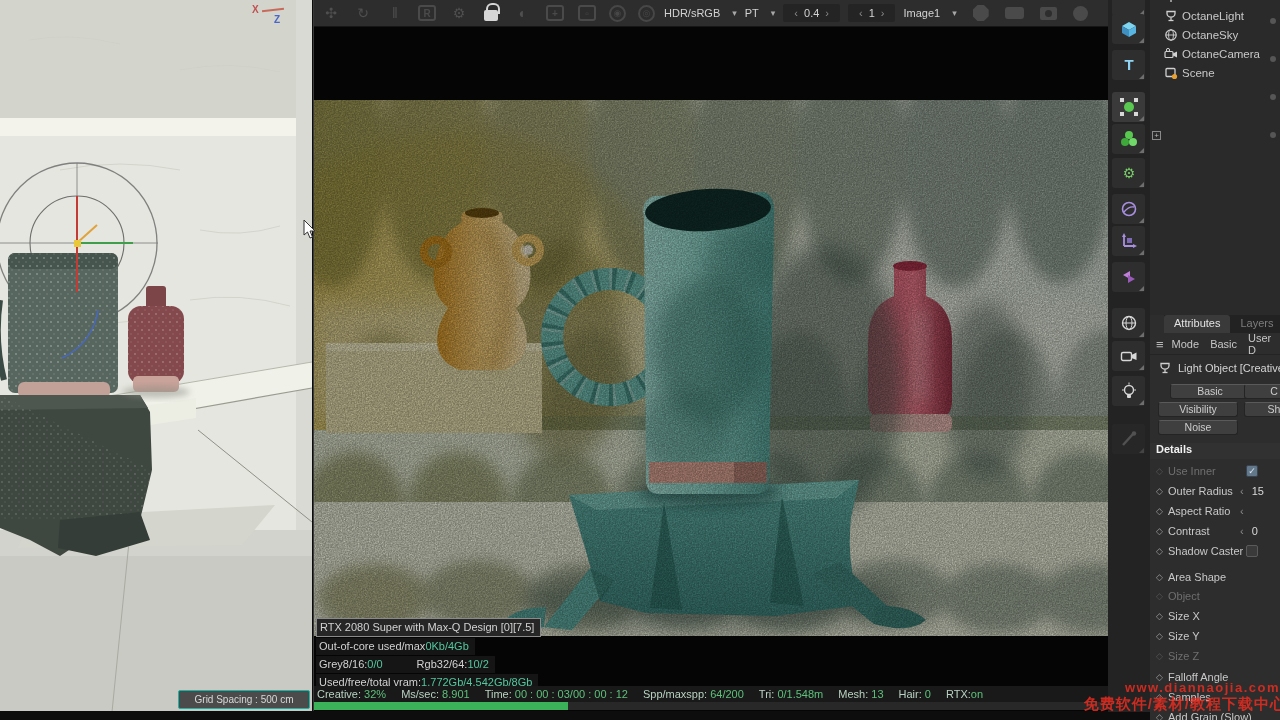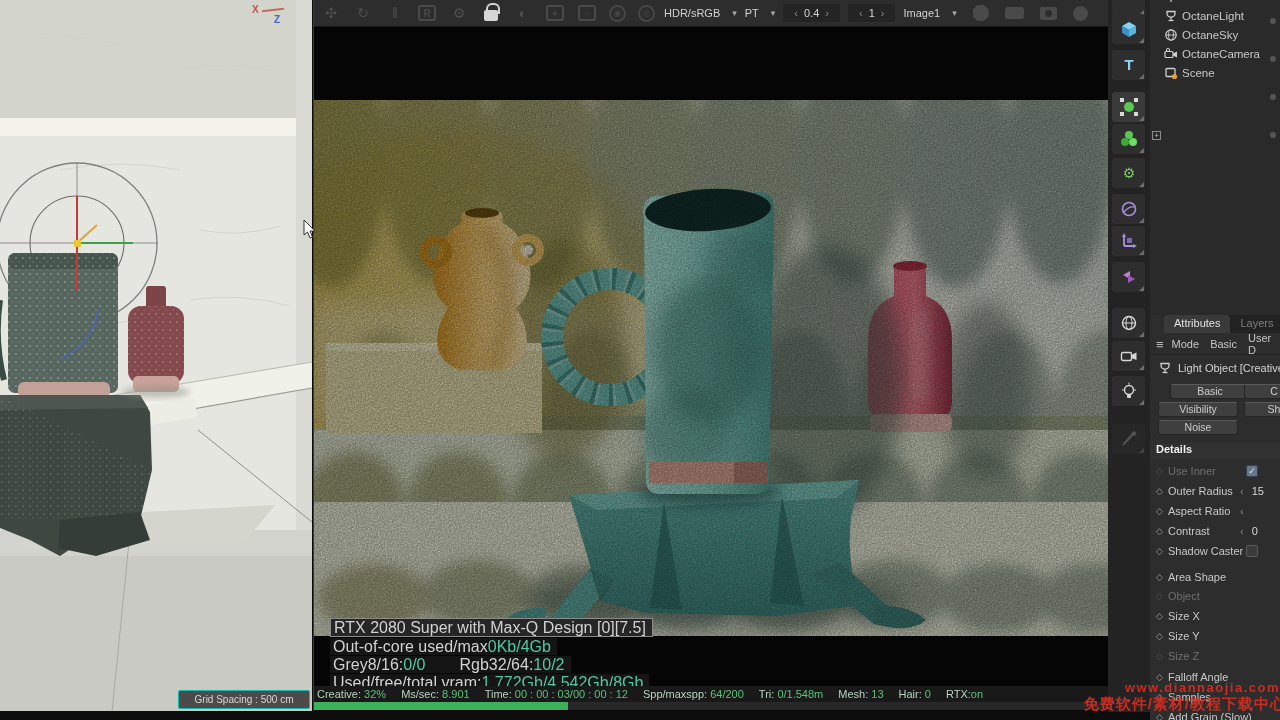--- a/index.html
+++ b/index.html
@@ -39,21 +39,21 @@
   .shape-oct { width:16px; height:16px; background:#4a4a4a; margin:0 8px;
                clip-path:polygon(30% 0,70% 0,100% 30%,100% 70%,70% 100%,30% 100%,0 70%,0 30%); flex:none; }
   .shape-rrect { width:19px; height:12px; background:#4a4a4a; border-radius:3px; margin:0 8px; flex:none; }
   .shape-cam { width:17px; height:13px; background:#4a4a4a; border-radius:2px; margin:0 8px; position:relative; flex:none; }
   .shape-cam::after { content:""; position:absolute; left:5px; top:3px; width:7px; height:7px; border-radius:50%; background:#2d2d2d; }
   .shape-circle { width:15px; height:15px; background:#4a4a4a; border-radius:50%; margin:0 8px; flex:none; }
 
   .mesh-line { position:absolute; left:4px; top:30px; width:790px; height:15px; color:#c67a2e;
                font-size:11px; white-space:nowrap; overflow:hidden; }
   .render-area { position:absolute; left:0; top:100px; width:795px; height:536px; background:#101010; }
-  .gpu-overlay { position:absolute; left:16px; top:518px; font-size:16px; line-height:15px; }
+  .gpu-overlay { position:absolute; left:2px; top:518px; font-size:11px; line-height:15px; }
   .gpu-line { background:rgba(24,24,24,.88); color:#d2d2d2; padding:1px 6px 1px 3px; margin-bottom:1px;
               white-space:nowrap; display:table; }
   .gpu-line.first { border:1px solid #8a8a8a; background:#262626; }
   .gpu-line .tv { color:#53c7a0; }
   .gpu-line .gap { display:inline-block; width:34px; }
   .statusbar { position:absolute; left:0; top:686px; width:795px; height:16px; background:#191919;
                display:flex; align-items:center; font-size:11px; white-space:nowrap; overflow:hidden; padding-left:3px; }
   .sseg { margin-right:15px; color:#b9d2c2; flex:none; }
   .sseg .sv { color:#5fc07c; }
   .progressbar { position:absolute; left:0; top:702px; width:795px; height:8px; background:#282828; }

